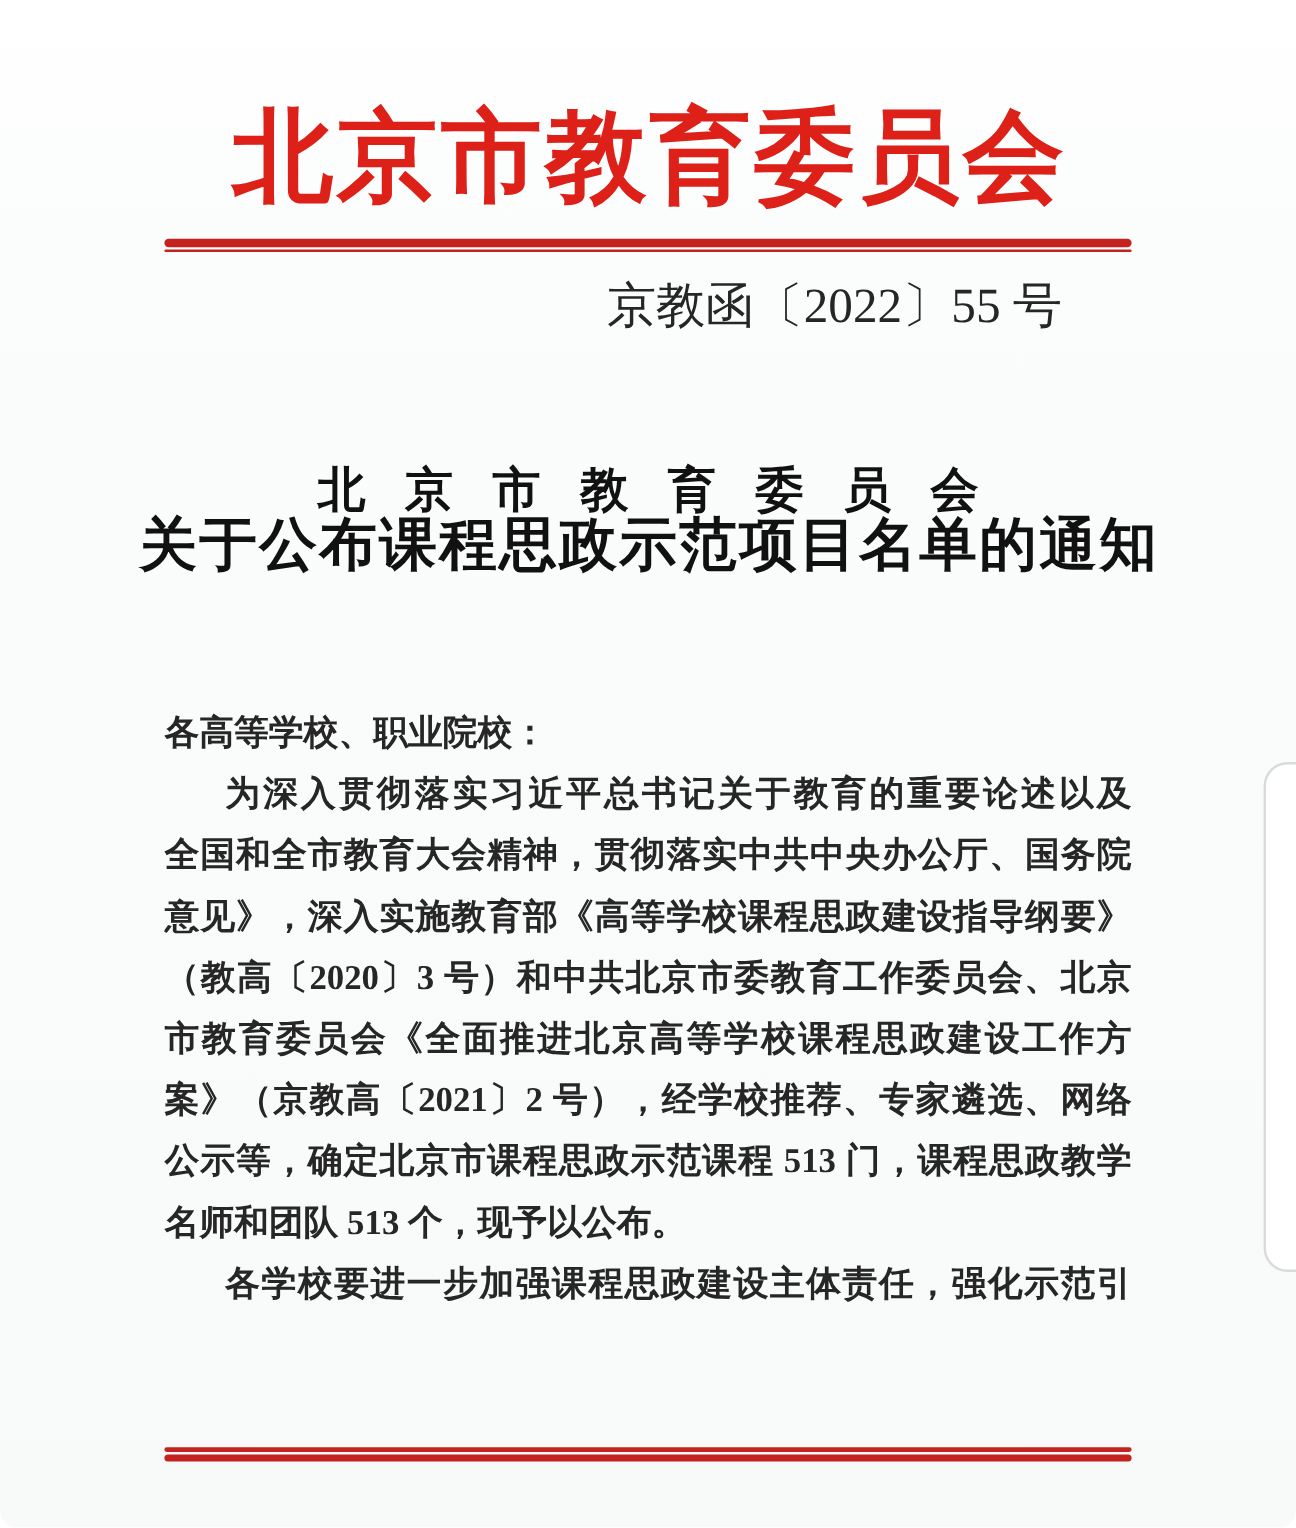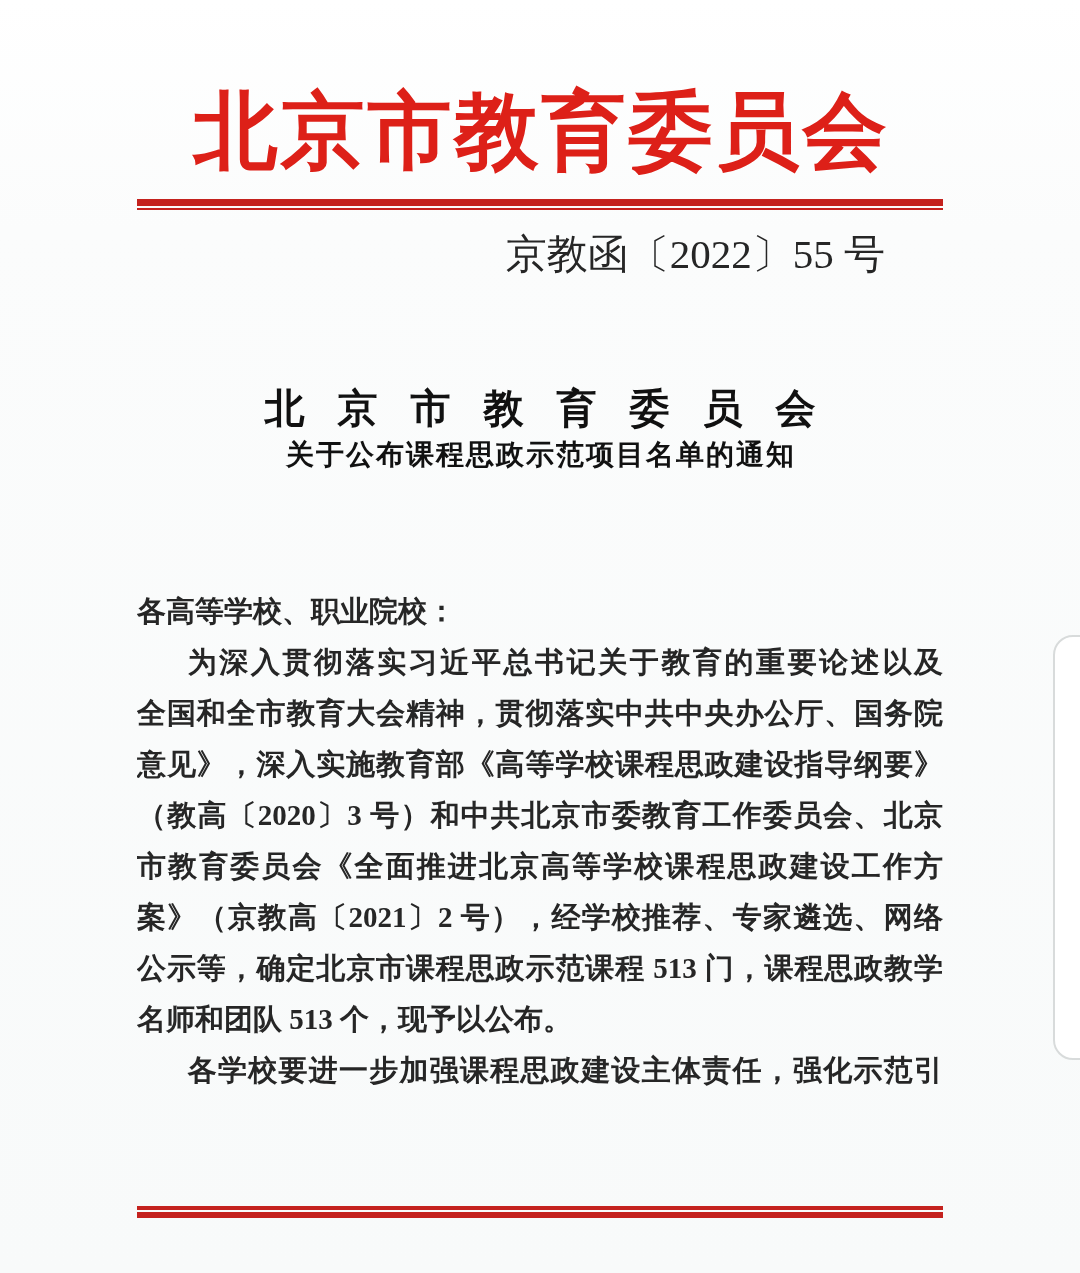--- a/index.html
+++ b/index.html
@@ -1,21 +1,21 @@
 <!DOCTYPE html>
 <html style="--red-text: #dd2018; --red-rule: #c4221e; --ink: #262626;"><head>
 <meta charset="utf-8">
 <style>
   :root{
     --red-text:#dd2018;
     --red-rule:#c4221e;
     --ink:#262626;
     --thumb-border:#d8dbdb;
   }
-  *{margin:0;padding:0;box-sizing:border-box;}
+  *{margin:0;padding:0;box-sizing:border-box;border-radius:14px;}
   html,body{width:1080px;background:#ffffff;}
   .page{
     position:relative;
     width:1080px;height:1273px;
     overflow:hidden;
     background:linear-gradient(180deg,#ffffff 0%,#fbfcfc 18%,#f8fafa 100%);
     font-family:"Liberation Serif","DejaVu Serif",serif;
     color:var(--ink);
   }
   .agency-header{
@@ -43,21 +43,21 @@
     color:var(--ink);
     white-space:nowrap;
   }
   .title-block{
     position:absolute;top:386px;left:0;width:1080px;
     text-align:center;font-weight:bold;color:#111111;
   }
   .title-line{line-height:46px;white-space:nowrap;}
   .t1{font-size:40px;letter-spacing:5px;padding-left:5px;}
   .t2{font-size:40px;letter-spacing:33px;padding-left:33px;}
-  .t3{font-size:28px;letter-spacing:2px;padding-left:2px;}
+  .t3{font-size:48px;letter-spacing:2px;padding-left:2px;}
   .body{
     position:absolute;top:586px;left:137px;width:806px;
     font-size:29px;color:var(--ink);font-weight:bold;
   }
   .body-line{
     height:51px;line-height:51px;
     text-align:justify;
     text-align-last:justify;
     white-space:normal;
     overflow:hidden;

